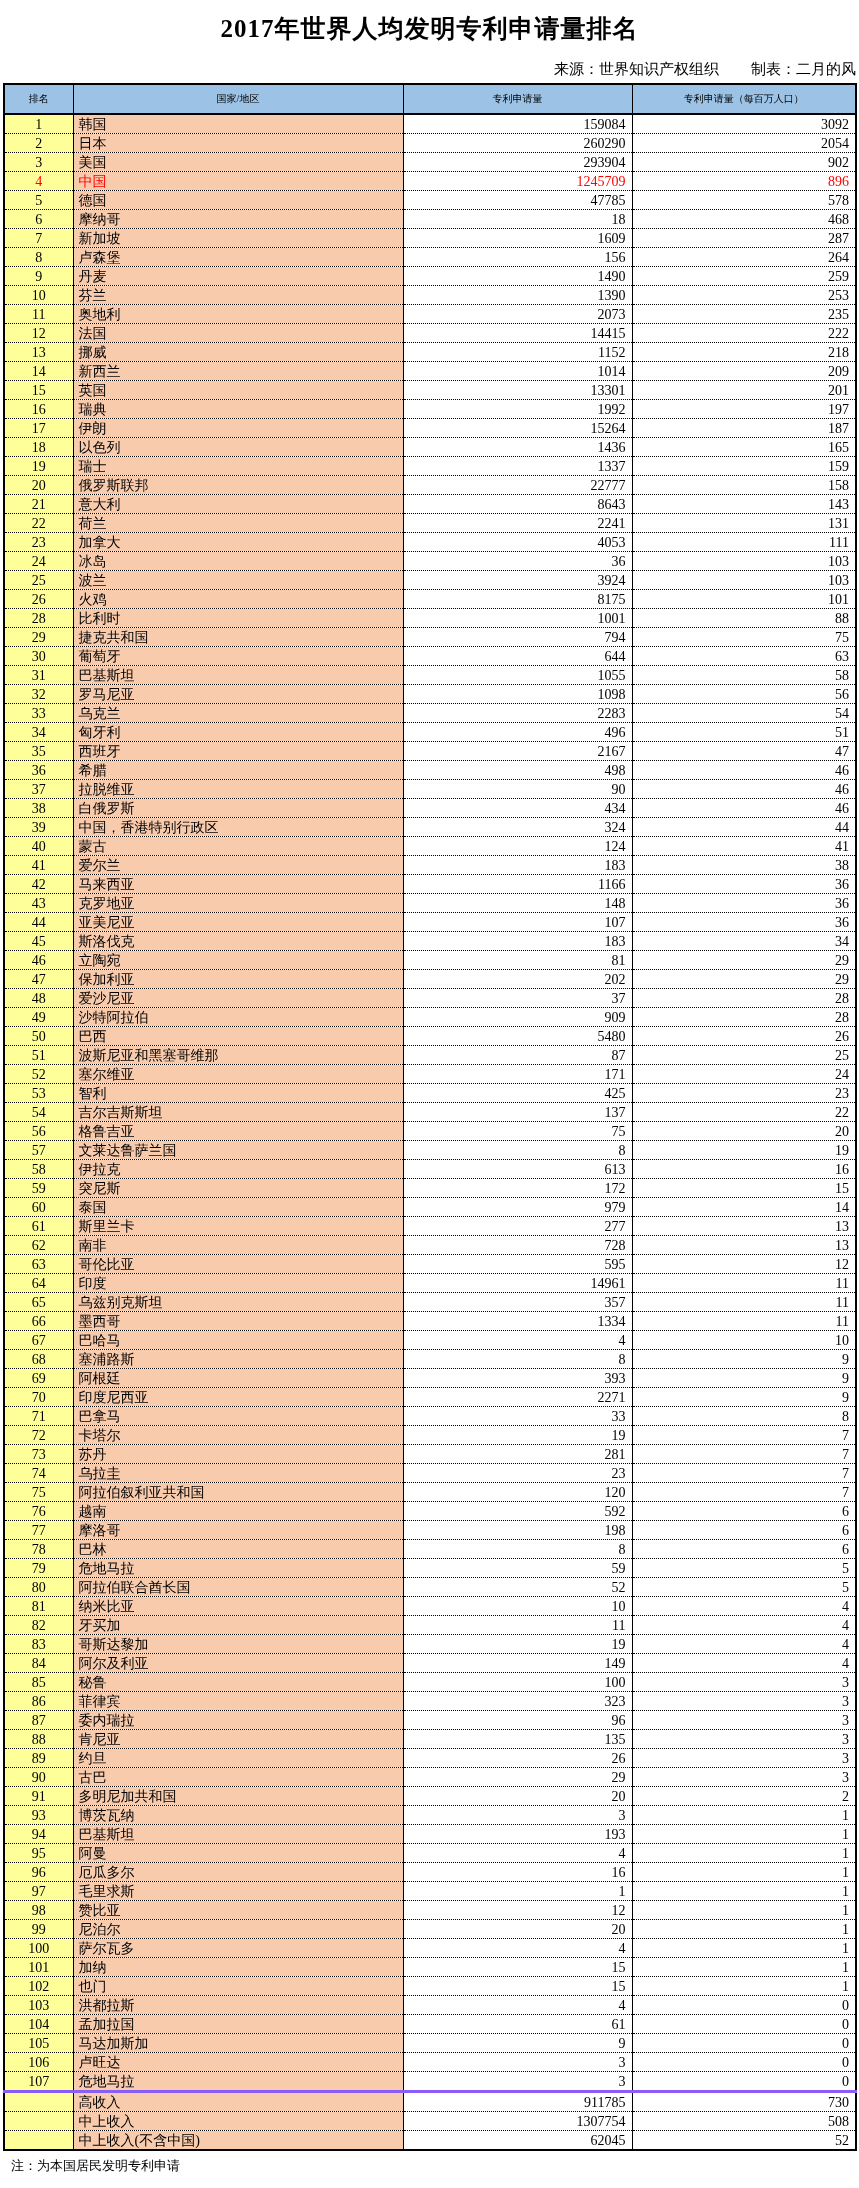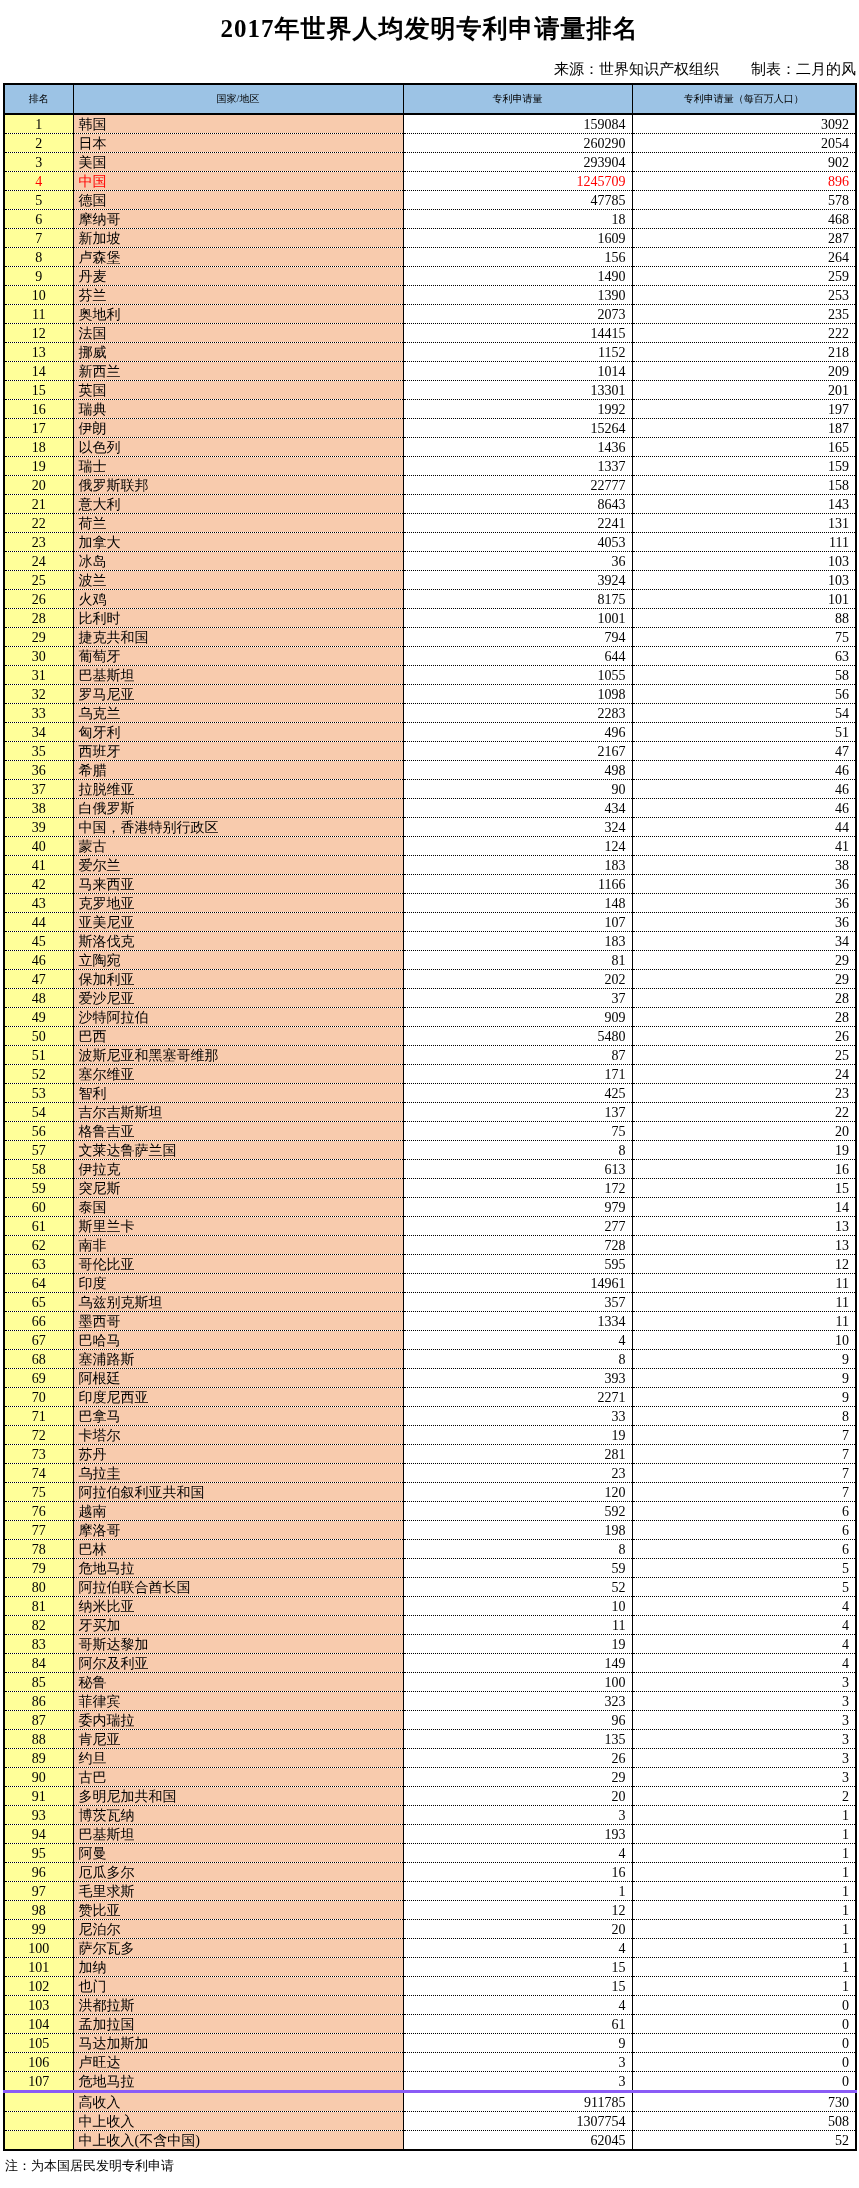--- a/index.html
+++ b/index.html
@@ -32,21 +32,21 @@
     white-space:nowrap;overflow:hidden;
   }
   .rank-table th:last-child,.rank-table td:last-child{border-right:none;}
   td.rank{background:#FFFF99;text-align:center;}
   td.country{background:#F8CBAD;padding-left:5px;text-align:left;}
   td.qty,td.pm{text-align:right;padding-right:6px;}
   tr.hl td{color:#FF0000;}
   tr.sum-first td{border-top:3px solid #8b5cf6;}
   .rank-table tr:last-child td{border-bottom:none;}
   .footnote{
-    position:absolute;left:5px;top:2157px;font-size:13px;
+    position:absolute;left:11px;top:2157px;font-size:13px;
   }
 </style>
 </head>
 <body>
 
 <div class="page-title">2017年世界人均发明专利申请量排名</div>
 
 <div class="meta-line">
   <span class="source">来源：世界知识产权组织</span><span class="credit">制表：二月的风</span>
 </div>

